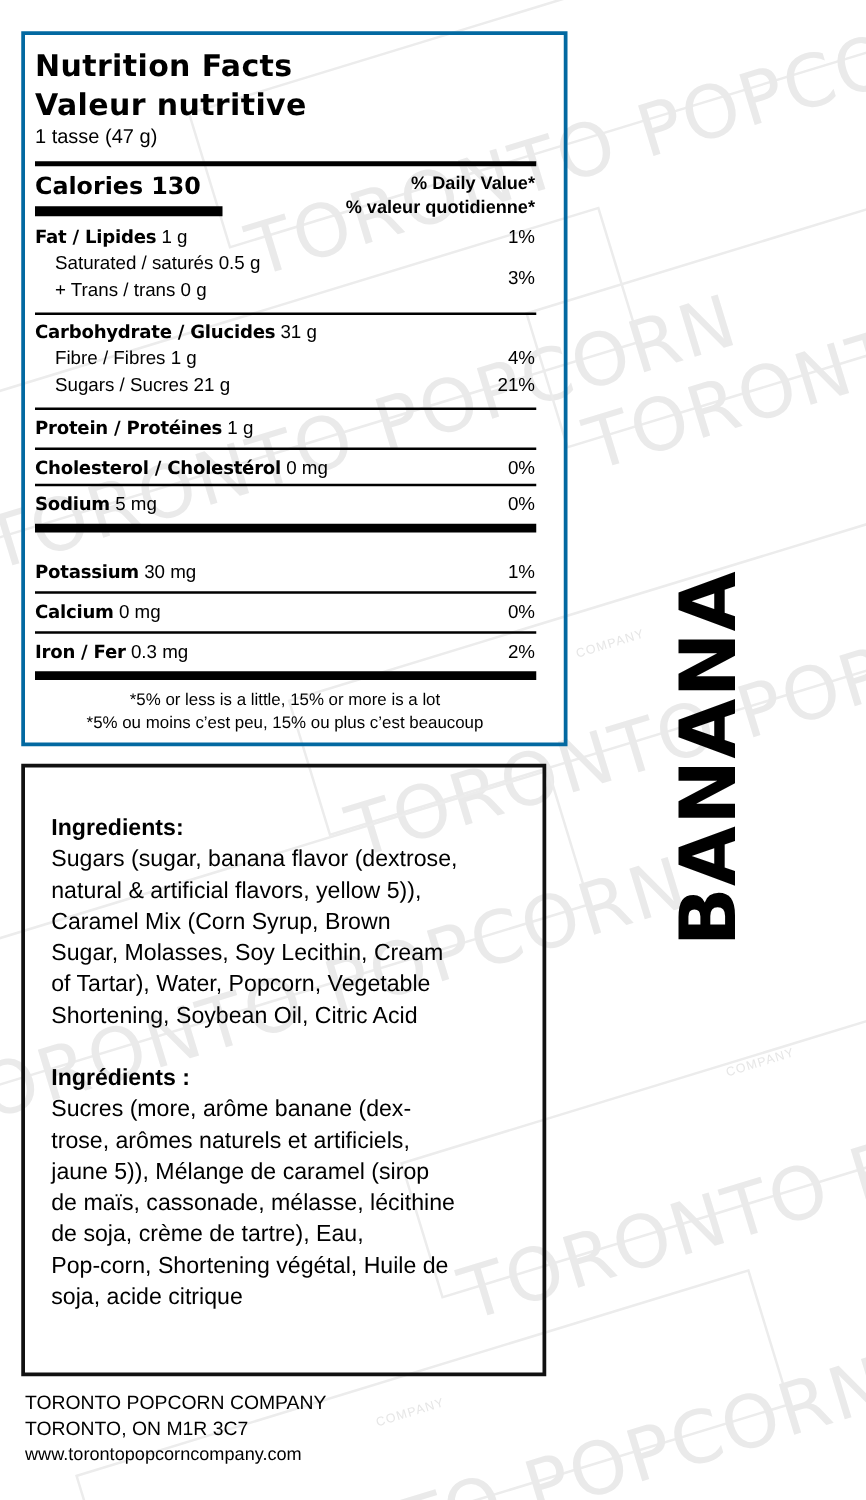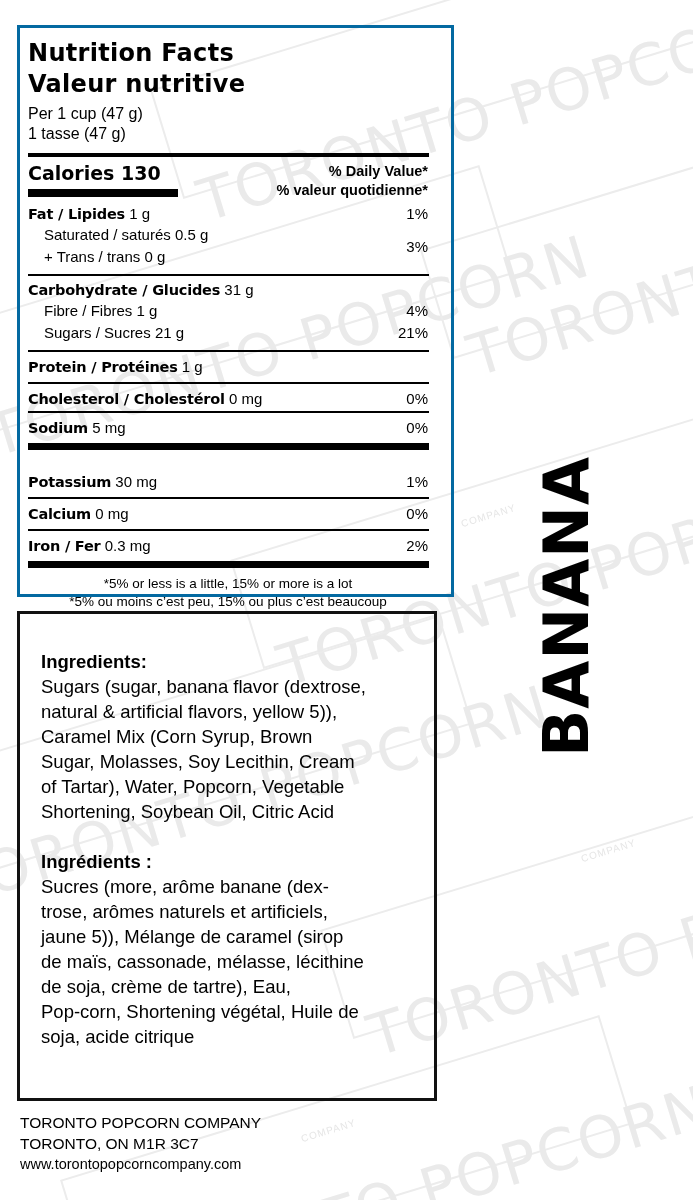--- a/index.html
+++ b/index.html
@@ -76,21 +76,20 @@
   <div class="wm" style="left:100px;top:1255px;">TORONTO POPCORN</div>
   <div class="wm-small" style="left:460px;top:510px;">COMPANY</div>
   <div class="wm-small" style="left:580px;top:845px;">COMPANY</div>
   <div class="wm-small" style="left:300px;top:1125px;">COMPANY</div>
 </div>
 
 <div class="nf">
   <div class="nf-inner">
     <div class="title">Nutrition Facts</div>
     <div class="title" style="margin-top:0">Valeur nutritive</div>
-    <div class="serving" style="margin-top:4px">Per 1 cup (47 g)</div>
     <div class="serving">1 tasse (47 g)</div>
     <div class="bar-thick" style="margin-top:9px"></div>
 
     <div class="calories">
       <div>
         <div class="cal-label">Calories 130</div>
         <div class="cal-bar"></div>
       </div>
       <div class="dv" style="margin-top:1px">
         <div>% Daily Value*</div>

